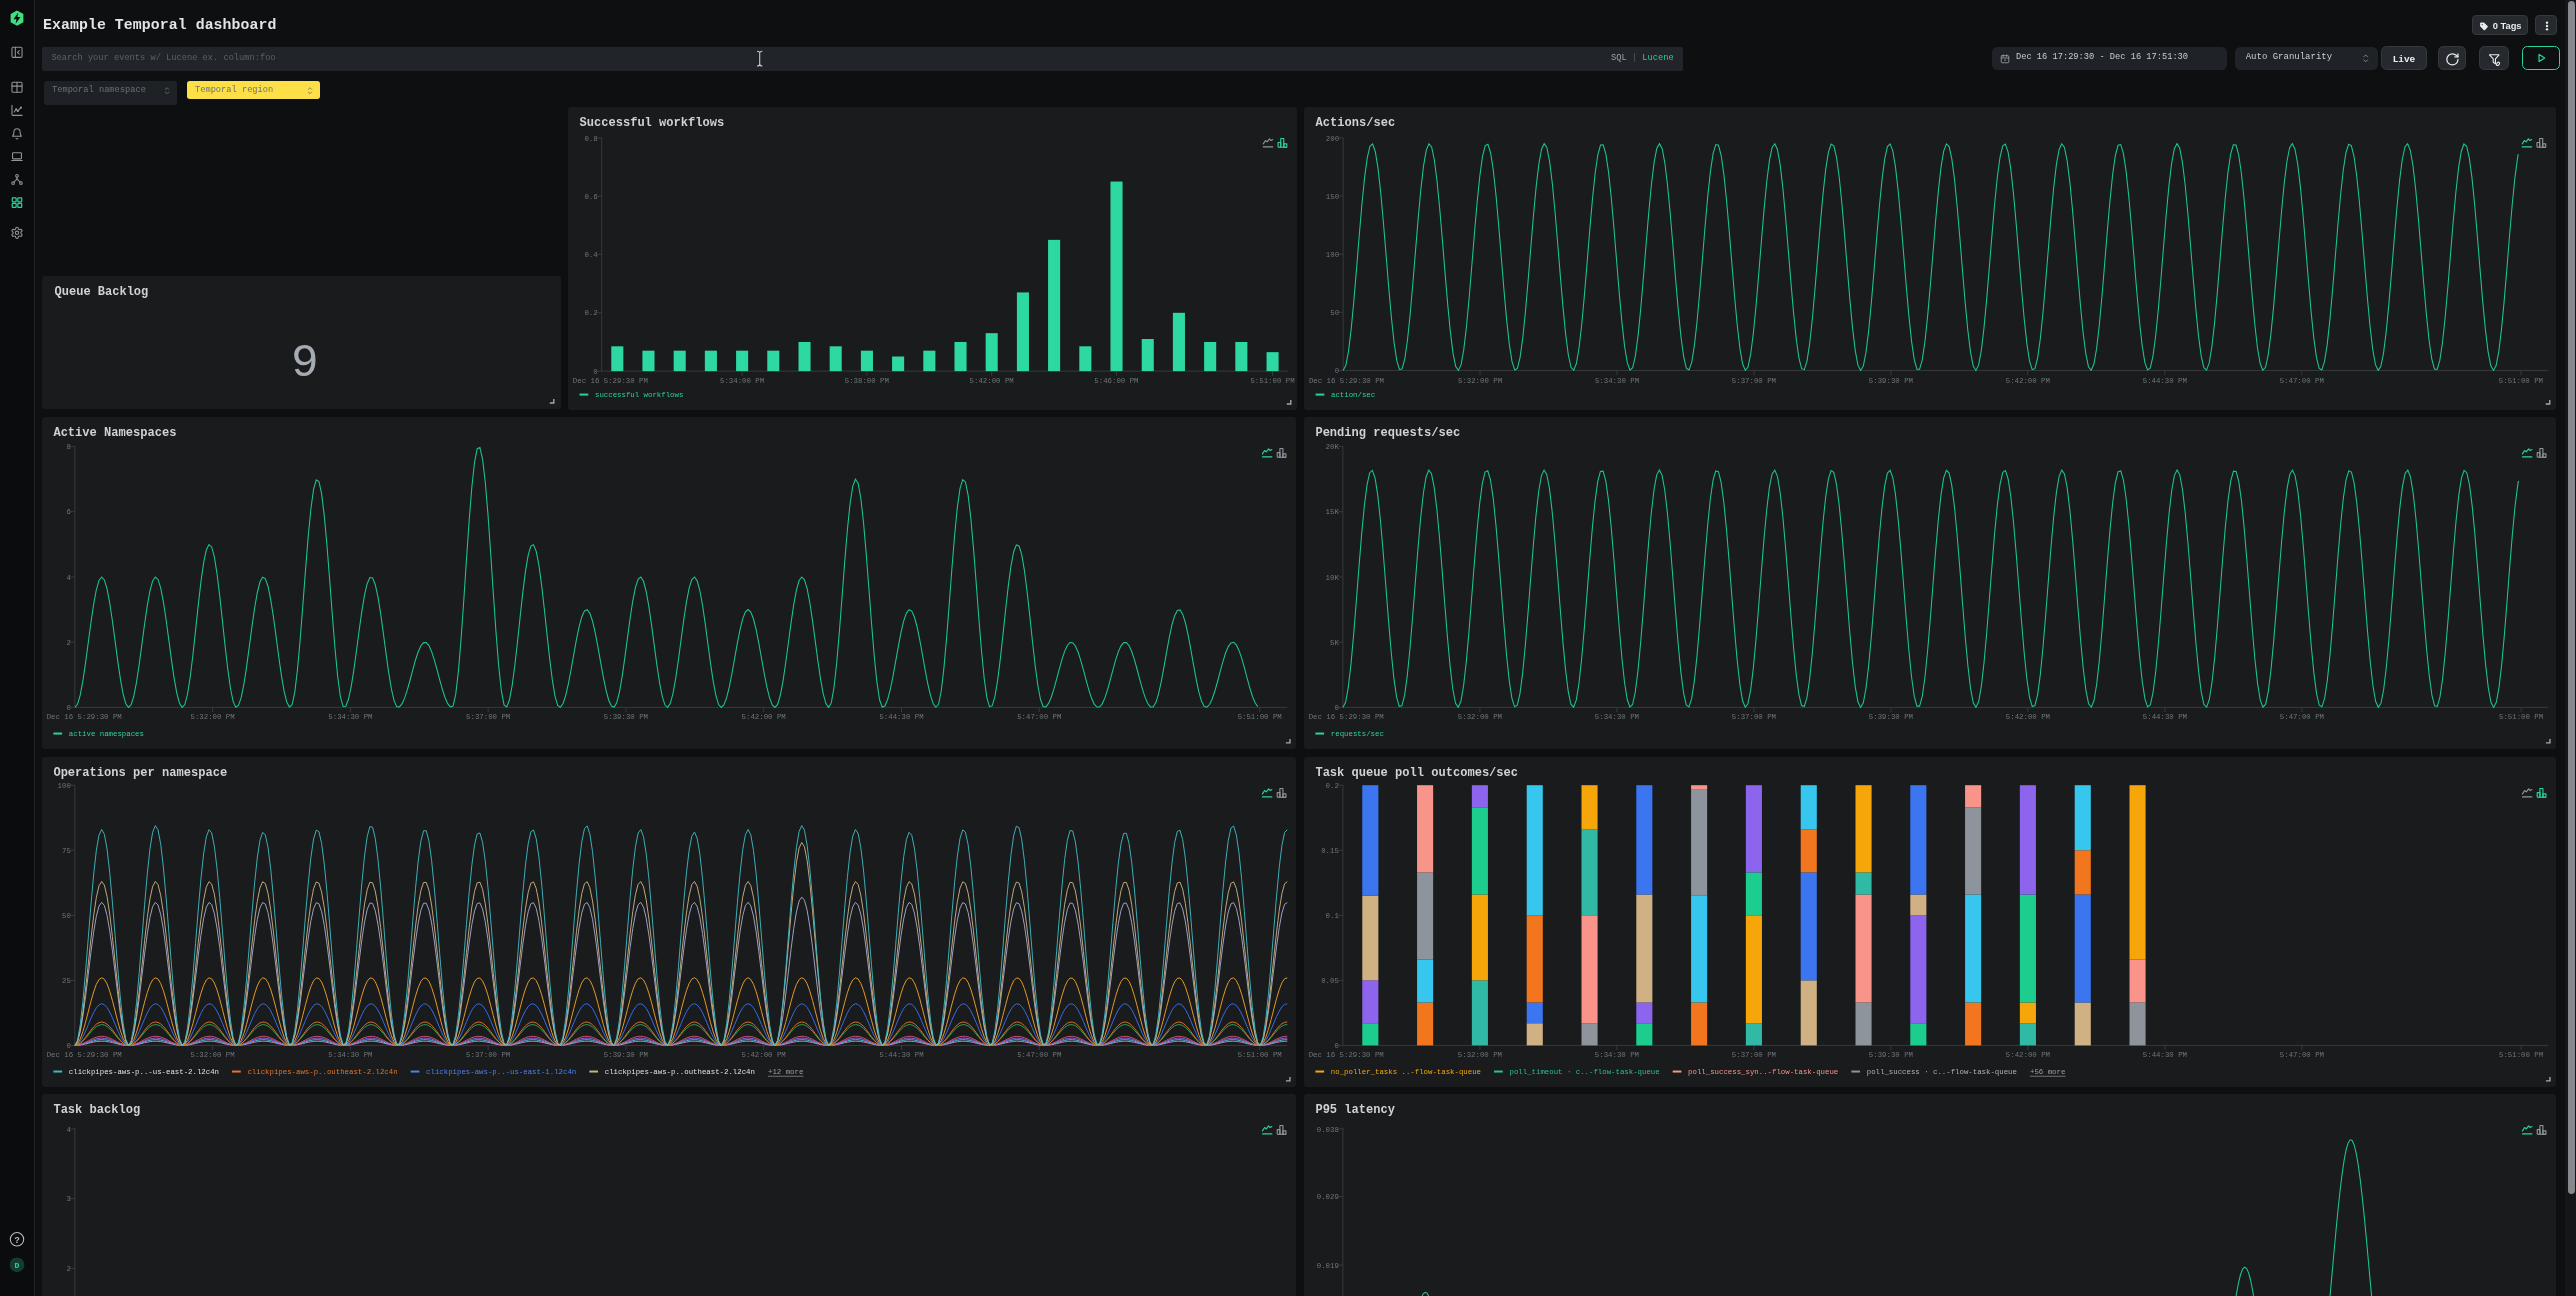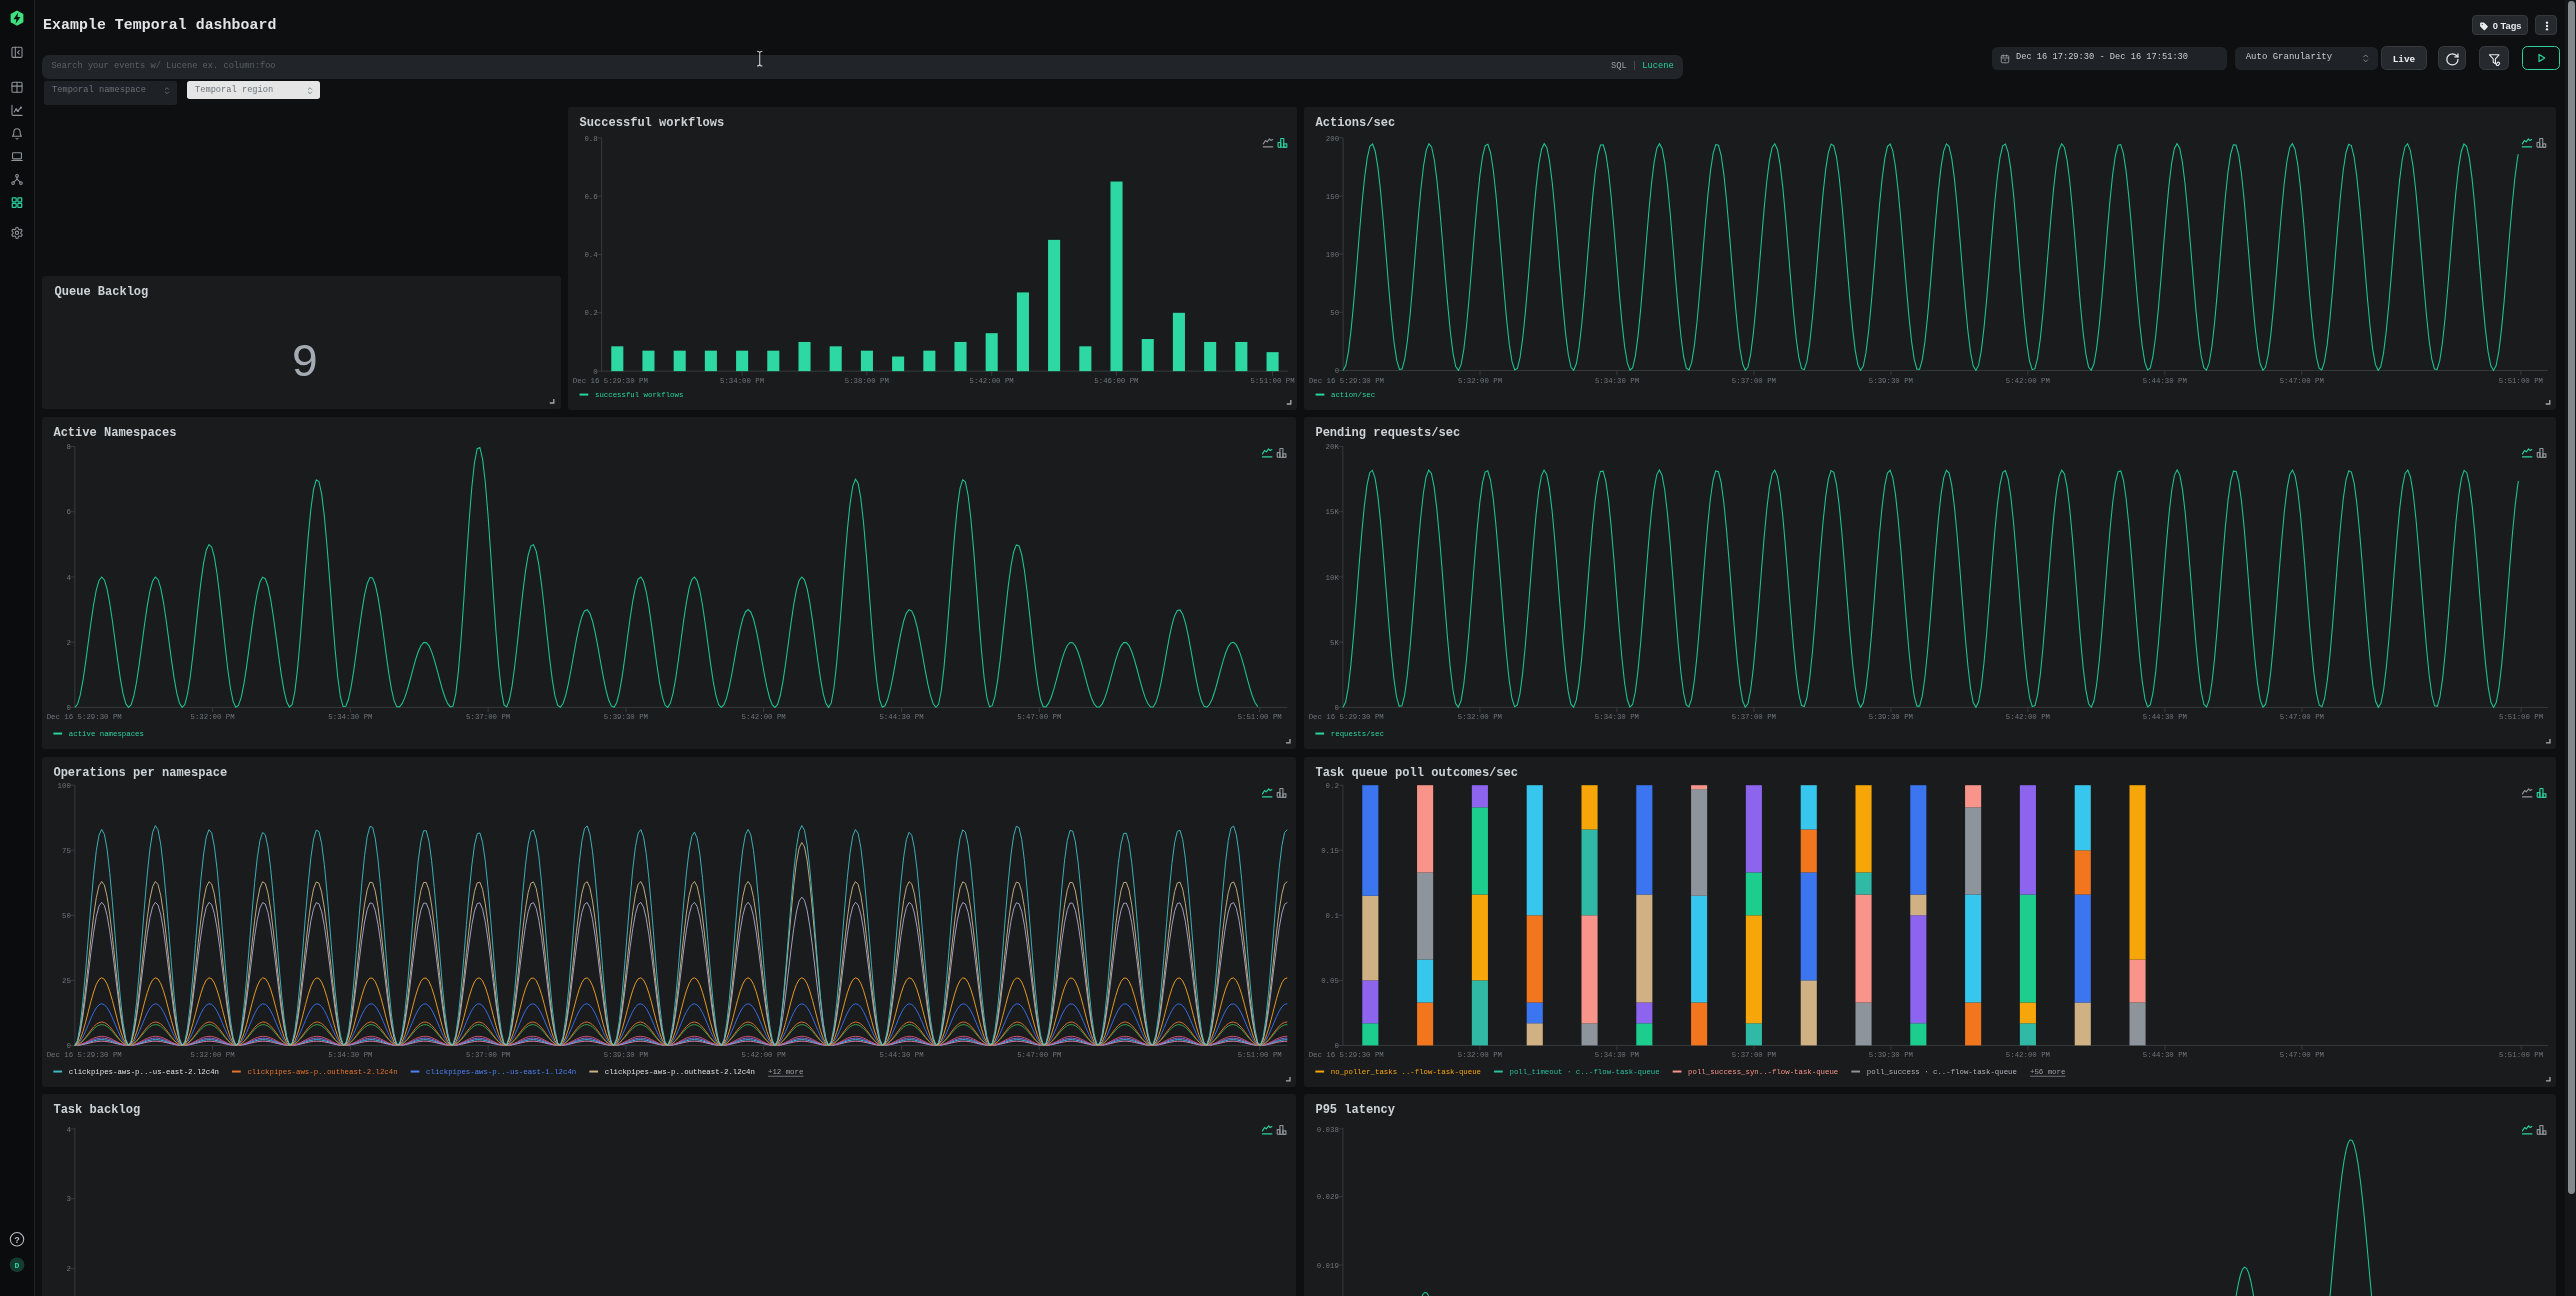--- a/index.html
+++ b/index.html
@@ -71,21 +71,21 @@
         </g>
         <text x="29" y="20" font-family="Liberation Sans" font-size="14" font-weight="bold" fill="#e9ebed">0 Tags</text>
       </svg></div>
     <div class="btn" style="left:2535px;top:15.4px;width:22px;height:20px;border-radius:4px"><svg width="22" height="20" viewBox="0 0 33 30">
         <g fill="#e9ebed">
           <circle cx="16.5" cy="10" r="1.8"></circle>
           <circle cx="16.5" cy="15" r="1.8"></circle>
           <circle cx="16.5" cy="20" r="1.8"></circle>
         </g>
       </svg></div>
-    <div style="position:absolute;left:42px;top:55px;width:1641px;height:24px;background:#212529;border-radius:7px">
+    <div style="position:absolute;left:42px;top:47px;width:1641px;height:24px;background:#212529;border-radius:2px">
       <div style="position:absolute;left:9.4px;top:6px;font-size:8.7px;color:#5a6167">Search your events w/ Lucene ex. column:foo</div>
       <div style="position:absolute;right:9.4px;top:6px;font-size:8.7px;color:#9ba2a8">SQL <span style="color:#545a60">|</span> <span style="color:#26cf9c">Lucene</span></div>
     </div>
     <svg style="position:absolute;left:755px;top:50px" width="9.4" height="17.4" viewBox="0 0 14 26">
       <g stroke="#c8ccd0" stroke-width="1.6" fill="none">
         <path d="M3,2 C5,2 7,3 7,5 C7,3 9,2 11,2"></path>
         <path d="M3,24 C5,24 7,23 7,21 C7,23 9,24 11,24"></path>
         <path d="M7,5 V21"></path>
       </g>
     </svg>
@@ -124,21 +124,21 @@
         <path d="M3,2.2 L11.5,7.5 L3,12.8 Z" stroke="#2bd3a0" stroke-width="1.8" fill="none" stroke-linejoin="round"></path>
       </svg>
     </div>
     <div style="position:absolute;left:44px;top:81px;width:133px;height:24px;background:#1e2125;border-radius:2.7px">
       <div style="position:absolute;left:8px;top:4px;font-size:8.7px;color:#6b727a">Temporal namespace</div>
       <svg style="position:absolute;right:6px;top:4.7px" width="8" height="9.4" viewBox="0 0 24 28" stroke="#6c737a" stroke-width="2.6" fill="none" stroke-linecap="round" stroke-linejoin="round">
         <path d="m7 10 5-5 5 5"></path>
         <path d="m7 18 5 5 5-5"></path>
       </svg>
     </div>
-    <div style="position:absolute;left:187px;top:81px;width:133px;height:18px;background:#e5e5e5;border-radius:2.7px">
+    <div style="position:absolute;left:187px;top:81px;width:133px;height:18px;background:#fde047;border-radius:2.7px">
       <div style="position:absolute;left:8px;top:4px;font-size:8.7px;color:#6b727a">Temporal region</div>
       <svg style="position:absolute;right:6px;top:4.7px" width="8" height="9.4" viewBox="0 0 24 28" stroke="#6c737a" stroke-width="2.6" fill="none" stroke-linecap="round" stroke-linejoin="round">
         <path d="m7 10 5-5 5 5"></path>
         <path d="m7 18 5 5 5-5"></path>
       </svg>
     </div>
 <div class="panel" style="left:42px;top:276px;width:519px;height:133px">
       <svg width="519" height="133" viewBox="0 0 773 199" font-family="Liberation Mono">
         <text x="17" y="29" font-size="18" fill="#ced3d7" font-weight="600">Queue Backlog</text>
 <text x="391.5" y="150" font-size="69" fill="#a4abb2" text-anchor="middle">9</text>

